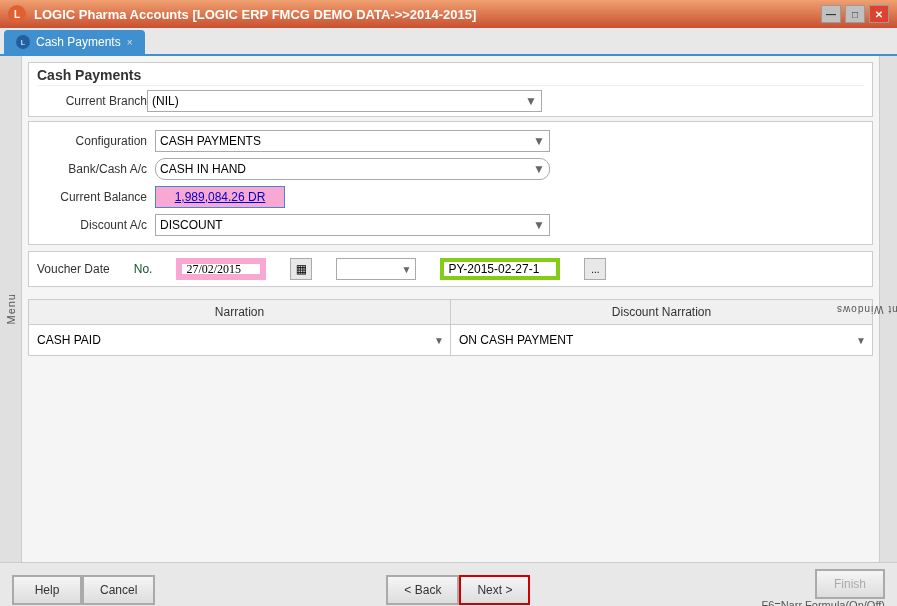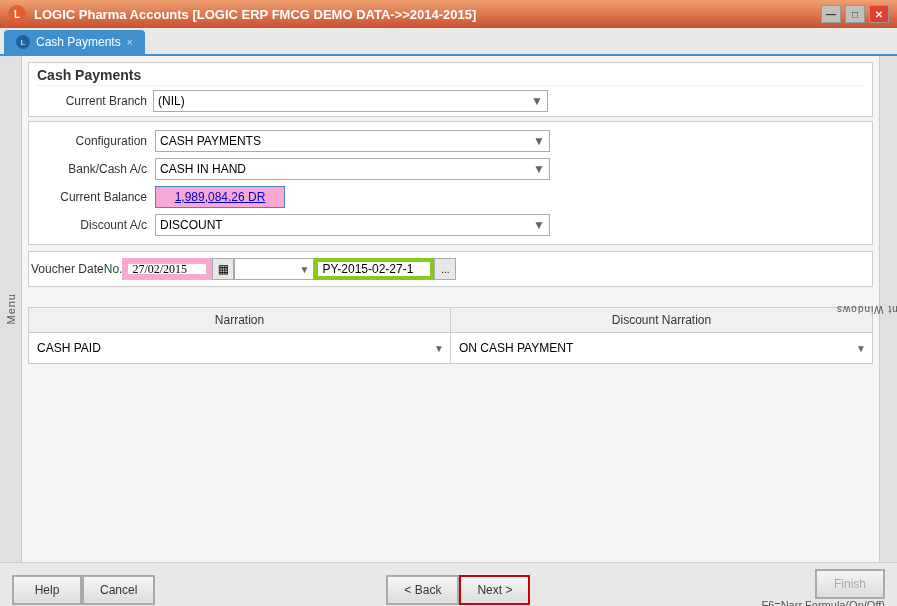--- a/index.html
+++ b/index.html
@@ -172,25 +172,25 @@
       color: #0000cc;
       font-size: 12px;
       text-decoration: underline;
       width: 130px;
       text-align: center;
     }
 
     .voucher-section {
       background: white;
       border: 1px solid #ccc;
-      padding: 6px 2px;
-      margin-bottom: 20px;
-      display: flex;
-      align-items: center;
-      gap: 0;
+      padding: 6px 8px;
+      margin-bottom: 12px;
+      display: flex;
+      align-items: center;
+      gap: 24px;
     }
     .voucher-date-field {
       border: 6px solid #f9a8d4;
       background: white;
       padding: 2px 4px;
       height: 22px;
       font-size: 12px;
       width: 90px;
       display: flex;
       align-items: center;
@@ -389,21 +389,21 @@
 <div style="display:flex; height: calc(606px - 56px - 44px);">
 
   <div class="left-sidebar">
     <span class="sidebar-text">Menu</span>
   </div>
 
   <div class="content-area">
 
     <div style="background:white; border:1px solid #ccc; padding: 4px 8px; margin-bottom:4px;">
       <div style="font-size:14px; font-weight:bold; color:#333; padding-bottom:2px; border-bottom:1px solid #eee;">Cash Payments</div>
-      <div style="display:flex; align-items:center; margin-top:4px; gap:6px;">
+      <div style="display:flex; align-items:center; margin-top:4px; gap:0;">
         <span style="min-width:110px; font-size:12px; color:#333; text-align:right;">Current Branch</span>
         <div class="form-control" style="position:relative; width:395px;">
           <select>
             <option value="(NIL)">(NIL)</option>
           </select>
           <span class="dropdown-arrow">▼</span>
         </div>
       </div>
     </div>
 
@@ -414,21 +414,21 @@
         <div class="form-control" style="position:relative;">
           <select>
             <option value="CASH PAYMENTS">CASH PAYMENTS</option>
           </select>
           <span class="dropdown-arrow">▼</span>
         </div>
       </div>
 
       <div class="form-row">
         <span class="form-label">Bank/Cash A/c</span>
-        <div class="form-control" style="position:relative;">
+        <div class="form-control" style="position:relative;border-radius:10px;">
           <select>
             <option value="CASH IN HAND">CASH IN HAND</option>
           </select>
           <span class="dropdown-arrow">▼</span>
         </div>
       </div>
 
       <div class="form-row">
         <span class="form-label">Current Balance</span>
         <div style="border:1px solid #4488cc; background:#f9a8d4; padding:2px 4px; width:130px; height:22px; display:flex; align-items:center;">

